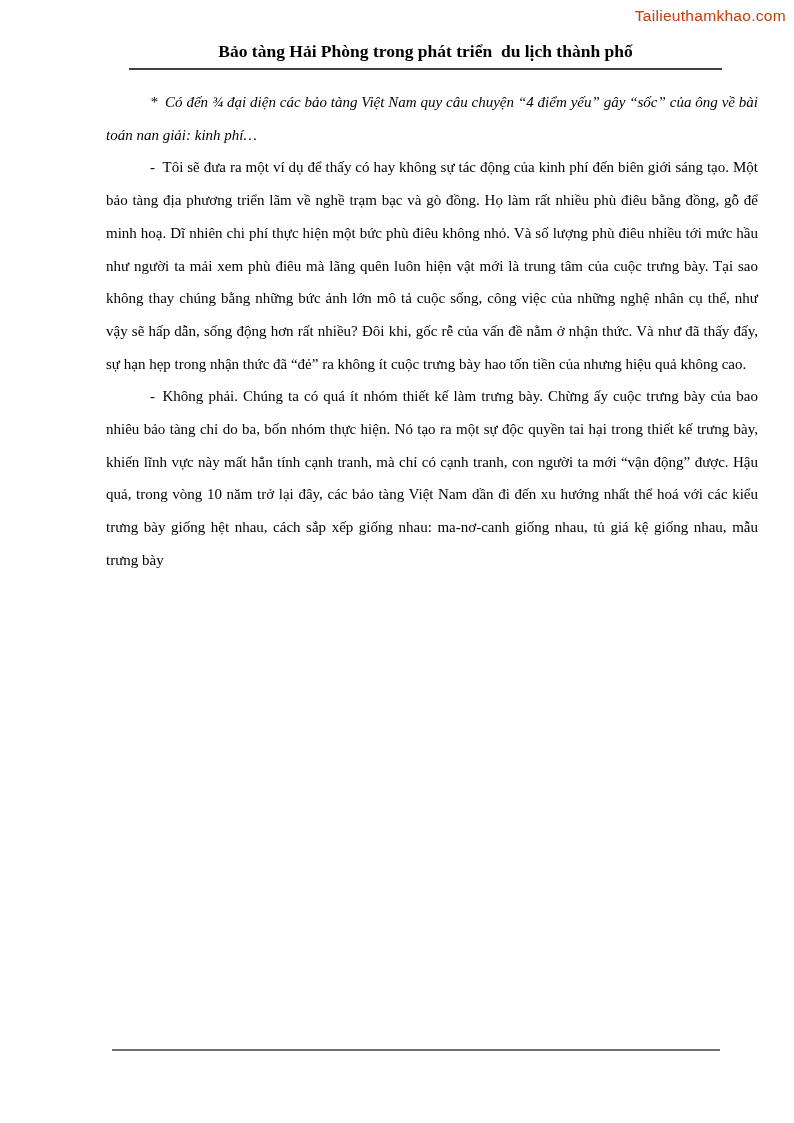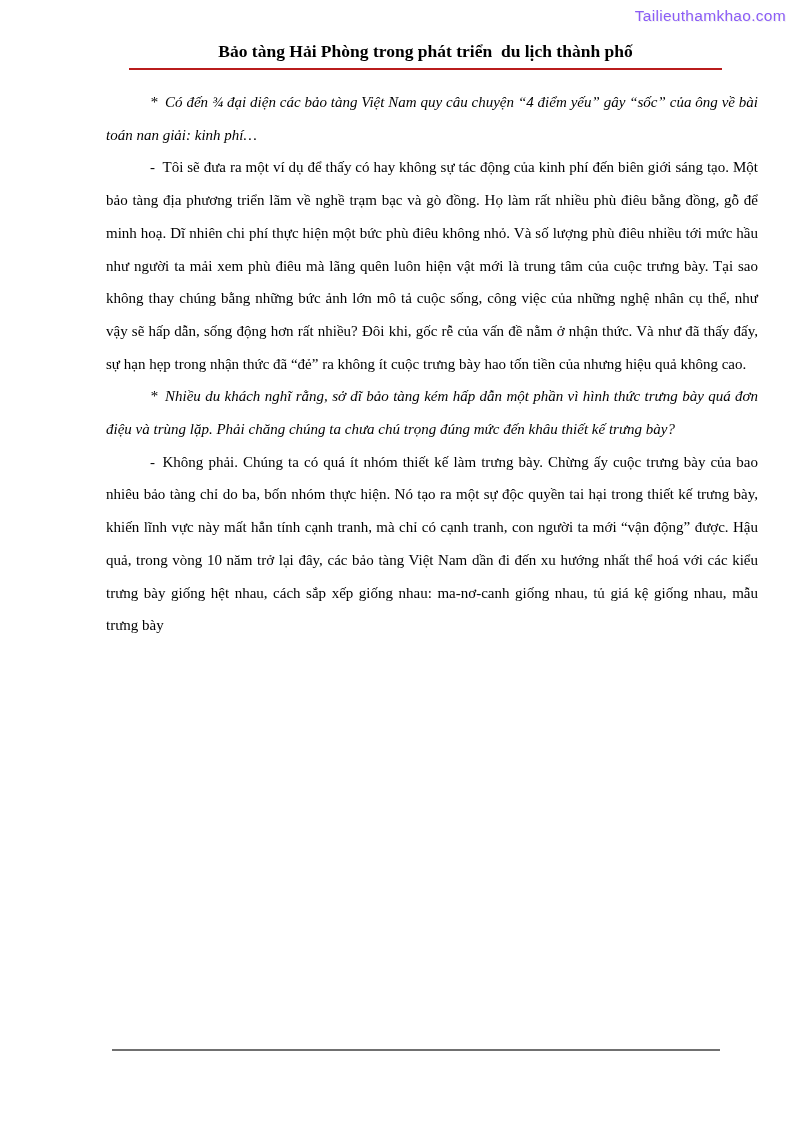--- a/index.html
+++ b/index.html
@@ -15,34 +15,34 @@
     overflow: hidden;
     font-family: "Liberation Serif", serif;
     color: #000000;
   }
   .watermark {
     position: absolute;
     top: 7px;
     right: 8px;
     font-family: "Liberation Sans", sans-serif;
     font-size: 15.5px;
-    color: #8b5cf6;
+    color: #c2410c;
     text-shadow: 1px 1px 0 #f1f1f1;
     letter-spacing: 0.3px;
   }
   .doc-header {
     position: absolute;
     top: 41px;
     left: 129px;
     width: 593px;
     text-align: center;
     font-weight: bold;
     font-size: 17.5px;
     padding-bottom: 6px;
-    border-bottom: 2px solid #b91c1c;
+    border-bottom: 2px solid #404040;
   }
   .doc-body {
     position: absolute;
     top: 86px;
     left: 106px;
     width: 652px;
     font-size: 15px;
     line-height: 32.7px;
     text-align: justify;
   }
@@ -74,20 +74,19 @@
 
 <div class="page">
 
   <div class="watermark">Tailieuthamkhao.com</div>
 
   <div class="doc-header">Bảo tàng Hải Phòng trong phát triển du lịch thành phố</div>
 
   <div class="doc-body">
     <p class="para italic">* Có đến ¾ đại diện các bảo tàng Việt Nam quy câu chuyện “4 điểm yếu” gây “sốc” của ông về bài toán nan giải: kinh phí…</p>
     <p class="para">- Tôi sẽ đưa ra một ví dụ để thấy có hay không sự tác động của kinh phí đến biên giới sáng tạo. Một bảo tàng địa phương triển lãm về nghề trạm bạc và gò đồng. Họ làm rất nhiều phù điêu bằng đồng, gỗ để minh hoạ. Dĩ nhiên chi phí thực hiện một bức phù điêu không nhỏ. Và số lượng phù điêu nhiều tới mức hầu như người ta mải xem phù điêu mà lãng quên luôn hiện vật mới là trung tâm của cuộc trưng bày. Tại sao không thay chúng bằng những bức ảnh lớn mô tả cuộc sống, công việc của những nghệ nhân cụ thể, như vậy sẽ hấp dẫn, sống động hơn rất nhiều? Đôi khi, gốc rễ của vấn đề nằm ở nhận thức. Và như đã thấy đấy, sự hạn hẹp trong nhận thức đã “đẻ” ra không ít cuộc trưng bày hao tốn tiền của nhưng hiệu quả không cao.</p>
-    <p class="para italic">* Nhiều du khách nghĩ rằng, sở dĩ bảo tàng kém hấp dẫn một phần vì hình thức trưng bày quá đơn điệu và trùng lặp. Phải chăng chúng ta chưa chú trọng đúng mức đến khâu thiết kế trưng bày?</p>
     <p class="para">- Không phải. Chúng ta có quá ít nhóm thiết kế làm trưng bày. Chừng ấy cuộc trưng bày của bao nhiêu bảo tàng chỉ do ba, bốn nhóm thực hiện. Nó tạo ra một sự độc quyền tai hại trong thiết kế trưng bày, khiến lĩnh vực này mất hẳn tính cạnh tranh, mà chỉ có cạnh tranh, con người ta mới “vận động” được. Hậu quả, trong vòng 10 năm trở lại đây, các bảo tàng Việt Nam dần đi đến xu hướng nhất thể hoá với các kiểu trưng bày giống hệt nhau, cách sắp xếp giống nhau: ma-nơ-canh giống nhau, tủ giá kệ giống nhau, mẫu trưng bày</p>
   </div>
 
   <div class="footer-rule"></div>
 
 
 </div>
 
 </body></html>

